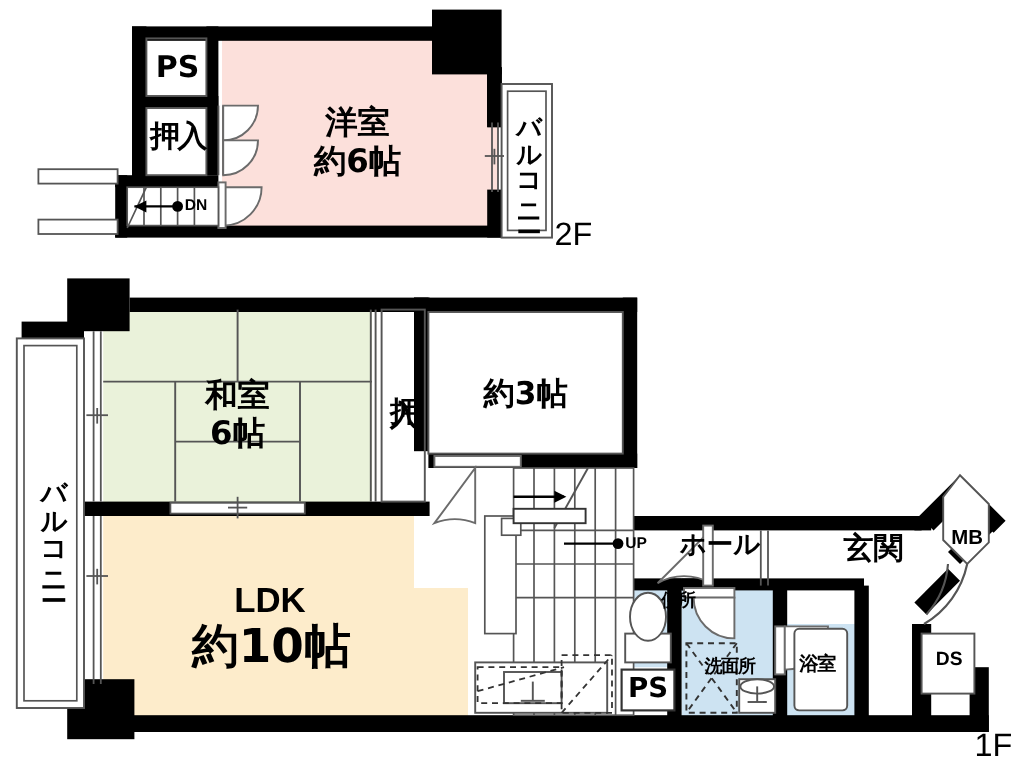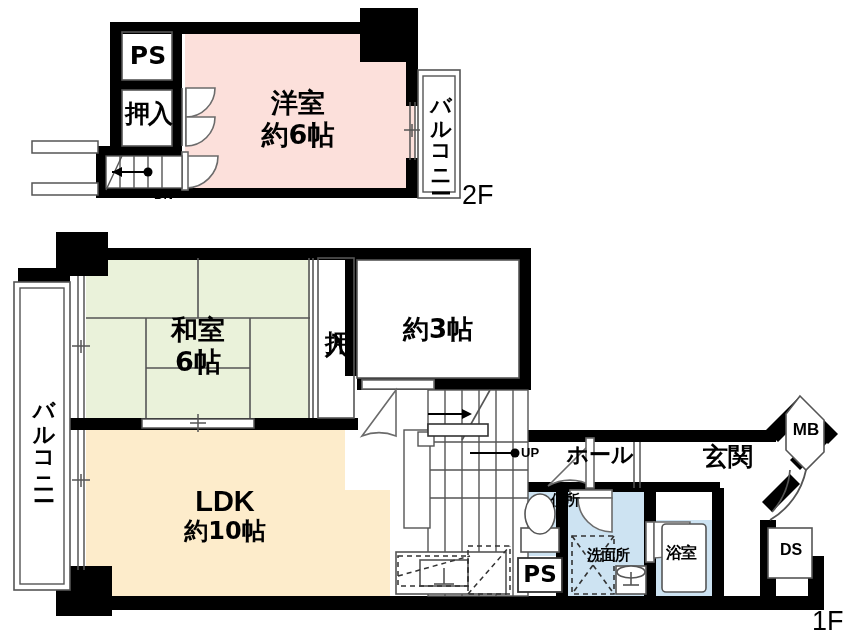--- a/index.html
+++ b/index.html
@@ -340,43 +340,43 @@
 
   <div class="lbl lbl-jp" style="left:122px; top:42px; width:52px; font-size:25px;">PS</div>
 
   <div class="lbl lbl-jp" style="left:120px; top:100px; width:56px; font-size:25px; letter-spacing:-2px;">押入</div>
 
   <div class="lbl lbl-jp" style="left:228px; top:88px; width:140px; font-size:27px;">洋室</div>
   <div class="lbl lbl-jp" style="left:228px; top:120px; width:140px; font-size:27px;">約6帖</div>
 
   <div class="lbl lbl-jp vert" style="left:426px; top:82px; width:26px; font-size:21px;">バルコニー</div>
 
-  <div class="lbl tiny" style="left:154px; top:164px; width:30px; text-align:left;margin-top:24px;">DN</div>
+  <div class="lbl tiny" style="left:154px; top:164px; width:30px; text-align:left;">DN</div>
 
   <div class="lbl floor-tag" style="left:462px; top:180px; width:44px; text-align:left;">2F</div>
 
   <div class="lbl lbl-jp vert" style="left:28px; top:385px; width:28px; font-size:22px;">バルコニー</div>
 
   <div class="lbl lbl-jp" style="left:138px; top:315px; width:120px; font-size:27px;">和室</div>
   <div class="lbl lbl-jp" style="left:138px; top:347px; width:120px; font-size:27px;">6帖</div>
 
   <div class="lbl lbl-jp vert" style="left:322px; top:312px; width:28px; font-size:24px;">押入</div>
 
   <div class="lbl lbl-jp" style="left:378px; top:315px; width:120px; font-size:26px;">約3帖</div>
 
   <div class="lbl lbl-jp" style="left:160px; top:485px; width:130px; font-size:29px; font-family:'Liberation Sans',sans-serif;">LDK</div>
-  <div class="lbl lbl-jp" style="left:160px; top:518px; width:130px; font-size:24px;">約10帖</div>
+  <div class="lbl lbl-jp" style="left:160px; top:518px; width:130px; font-size:39px;">約10帖</div>
 
   <div class="lbl tiny" style="left:521px; top:446px; width:30px; text-align:left;">UP</div>
 
   <div class="lbl lbl-jp" style="left:560px; top:443px; width:80px; font-size:22px;">ホール</div>
 
   <div class="lbl lbl-jp" style="left:688px; top:443px; width:80px; font-size:25px;">玄関</div>
 
-  <div class="lbl tiny" style="left:788px; top:420px; width:36px; font-size:17px;">MB</div>
+  <div class="lbl tiny" style="left:788px; top:438px; width:36px; font-size:17px;">MB</div>
 
   <div class="lbl tiny" style="left:770px; top:541px; width:42px; font-size:16px;">DS</div>
 
   <div class="lbl lbl-jp" style="left:542px; top:492px; width:46px; font-size:15px; letter-spacing:-1px;">便所</div>
 
   <div class="lbl lbl-jp" style="left:572px; top:512px; width:72px; font-size:15px; letter-spacing:-1px;margin-top:35px;">洗面所</div>
 
   <div class="lbl lbl-jp" style="left:654px; top:544px; width:54px; font-size:16px; letter-spacing:-1px;">浴室</div>
 
   <div class="lbl lbl-jp" style="left:518px; top:562px; width:44px; font-size:23px;">PS</div>

